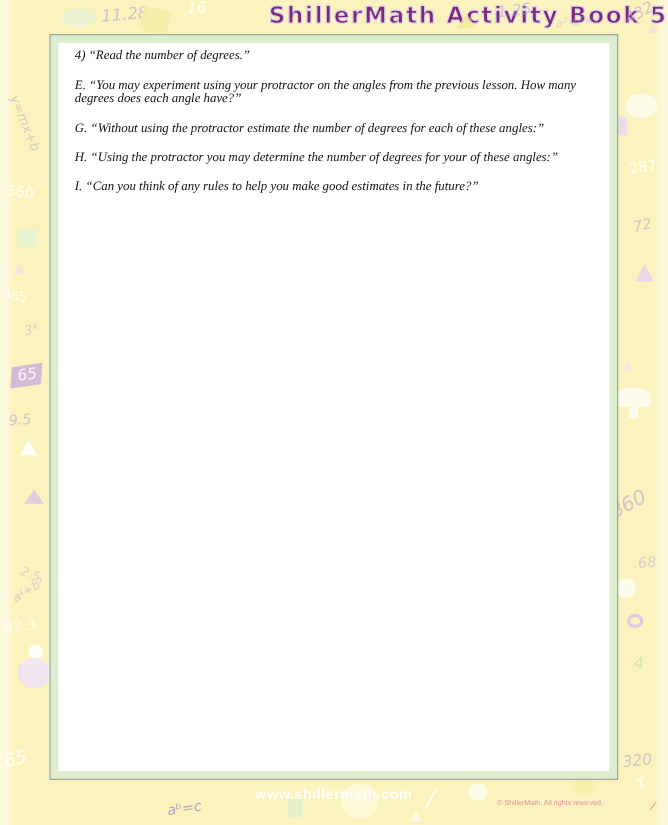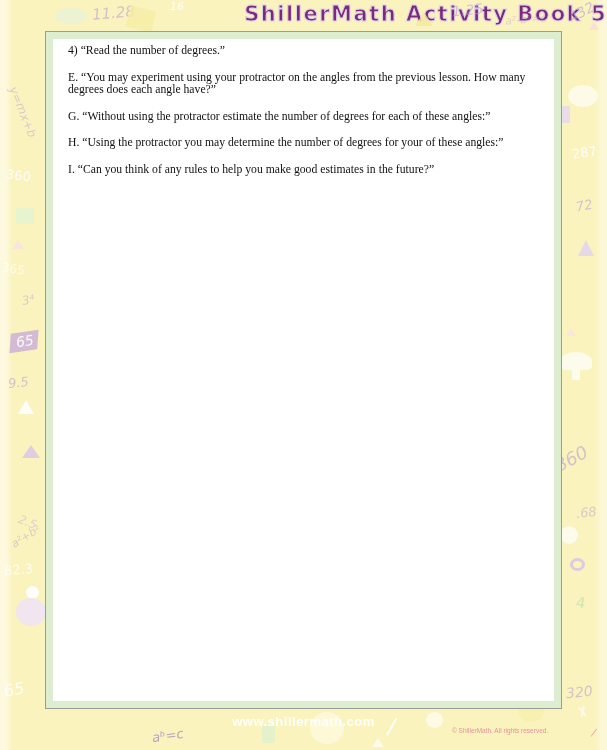--- a/index.html
+++ b/index.html
@@ -26,41 +26,42 @@
     opacity:.92;font-family:"DejaVu Sans",sans-serif;margin-left:47px;
   }
   
   .content-box{
     position:absolute;left:45px;top:31px;width:517px;height:678px;
     box-sizing:border-box;border:1px solid #9B9B99;background:#DDEDCF;padding:7px;
   }
   .content-inner{
     width:100%;height:100%;box-sizing:border-box;background:#FFFFFF;
     padding:6px 18px 0 15px;
+    font-style:italic;
   }
   .para{
     font-family:"Liberation Serif",serif;font-size:11.7px;line-height:12.6px;
     color:#111;margin:0 0 14px 0;
   }
   
   .site-url{
     position:absolute;left:0;right:0;top:714px;text-align:center;
     font-size:13px;font-weight:bold;letter-spacing:.5px;color:#FFFFFF;opacity:.95;
   }
   .copyright{
     position:absolute;left:452px;top:727px;font-size:6.5px;color:#E08898;opacity:.9;
   }
 </style>
 </head>
 <body>
 
 <span class="shape" style="left:55px;top:8px;width:32px;height:16px;border-radius:50%;background:#E9F3DA;opacity:.8;"></span>
 <span class="deco purple o55" style="left:92px;top:4px;font-size:15px;transform:rotate(-5deg);font-style:italic;">11.28</span>
 <span class="shape" style="left:128px;top:8px;width:26px;height:22px;background:#F6ECA4;transform:rotate(14deg);opacity:.8;"></span>
-<span class="deco whitetx o85" style="left:170px;top:0px;font-size:11px;font-style:italic;">16</span>
+<span class="deco whitetx o85" style="left:170px;top:0px;font-size:14px;font-style:italic;">16</span>
 <div class="page-title">ShillerMath Activity Book 5</div>
 <span class="shape tri" style="left:415px;top:12px;border-width:0 9px 14px 9px;border-color:transparent transparent #F4E99E transparent;opacity:.8;"></span>
 <span class="deco purple o55" style="left:452px;top:2px;font-size:14px;transform:rotate(-6deg);font-style:italic;">1.25</span>
 <span class="deco purple o35" style="left:505px;top:13px;font-size:11px;transform:rotate(-5deg);font-style:italic;">a²-b²=c</span>
 <span class="deco purple o55" style="left:568px;top:4px;font-size:14px;transform:rotate(-28deg);font-style:italic;">432</span>
 <span class="shape tri" style="left:589px;top:22px;border-width:0 5px 8px 5px;border-color:transparent transparent #F8DCDC transparent;opacity:.8;"></span>
 
 <span class="deco purple o45" style="left:-4px;top:105px;font-size:12px;transform:rotate(68deg);font-style:italic;">y=mx+b</span>
 <span class="deco whitetx o85" style="left:6px;top:168px;font-size:13px;transform:rotate(8deg);">360</span>
 <span class="shape" style="left:16px;top:208px;width:18px;height:16px;background:#E4F2D4;border-radius:3px;opacity:.85;"></span>

